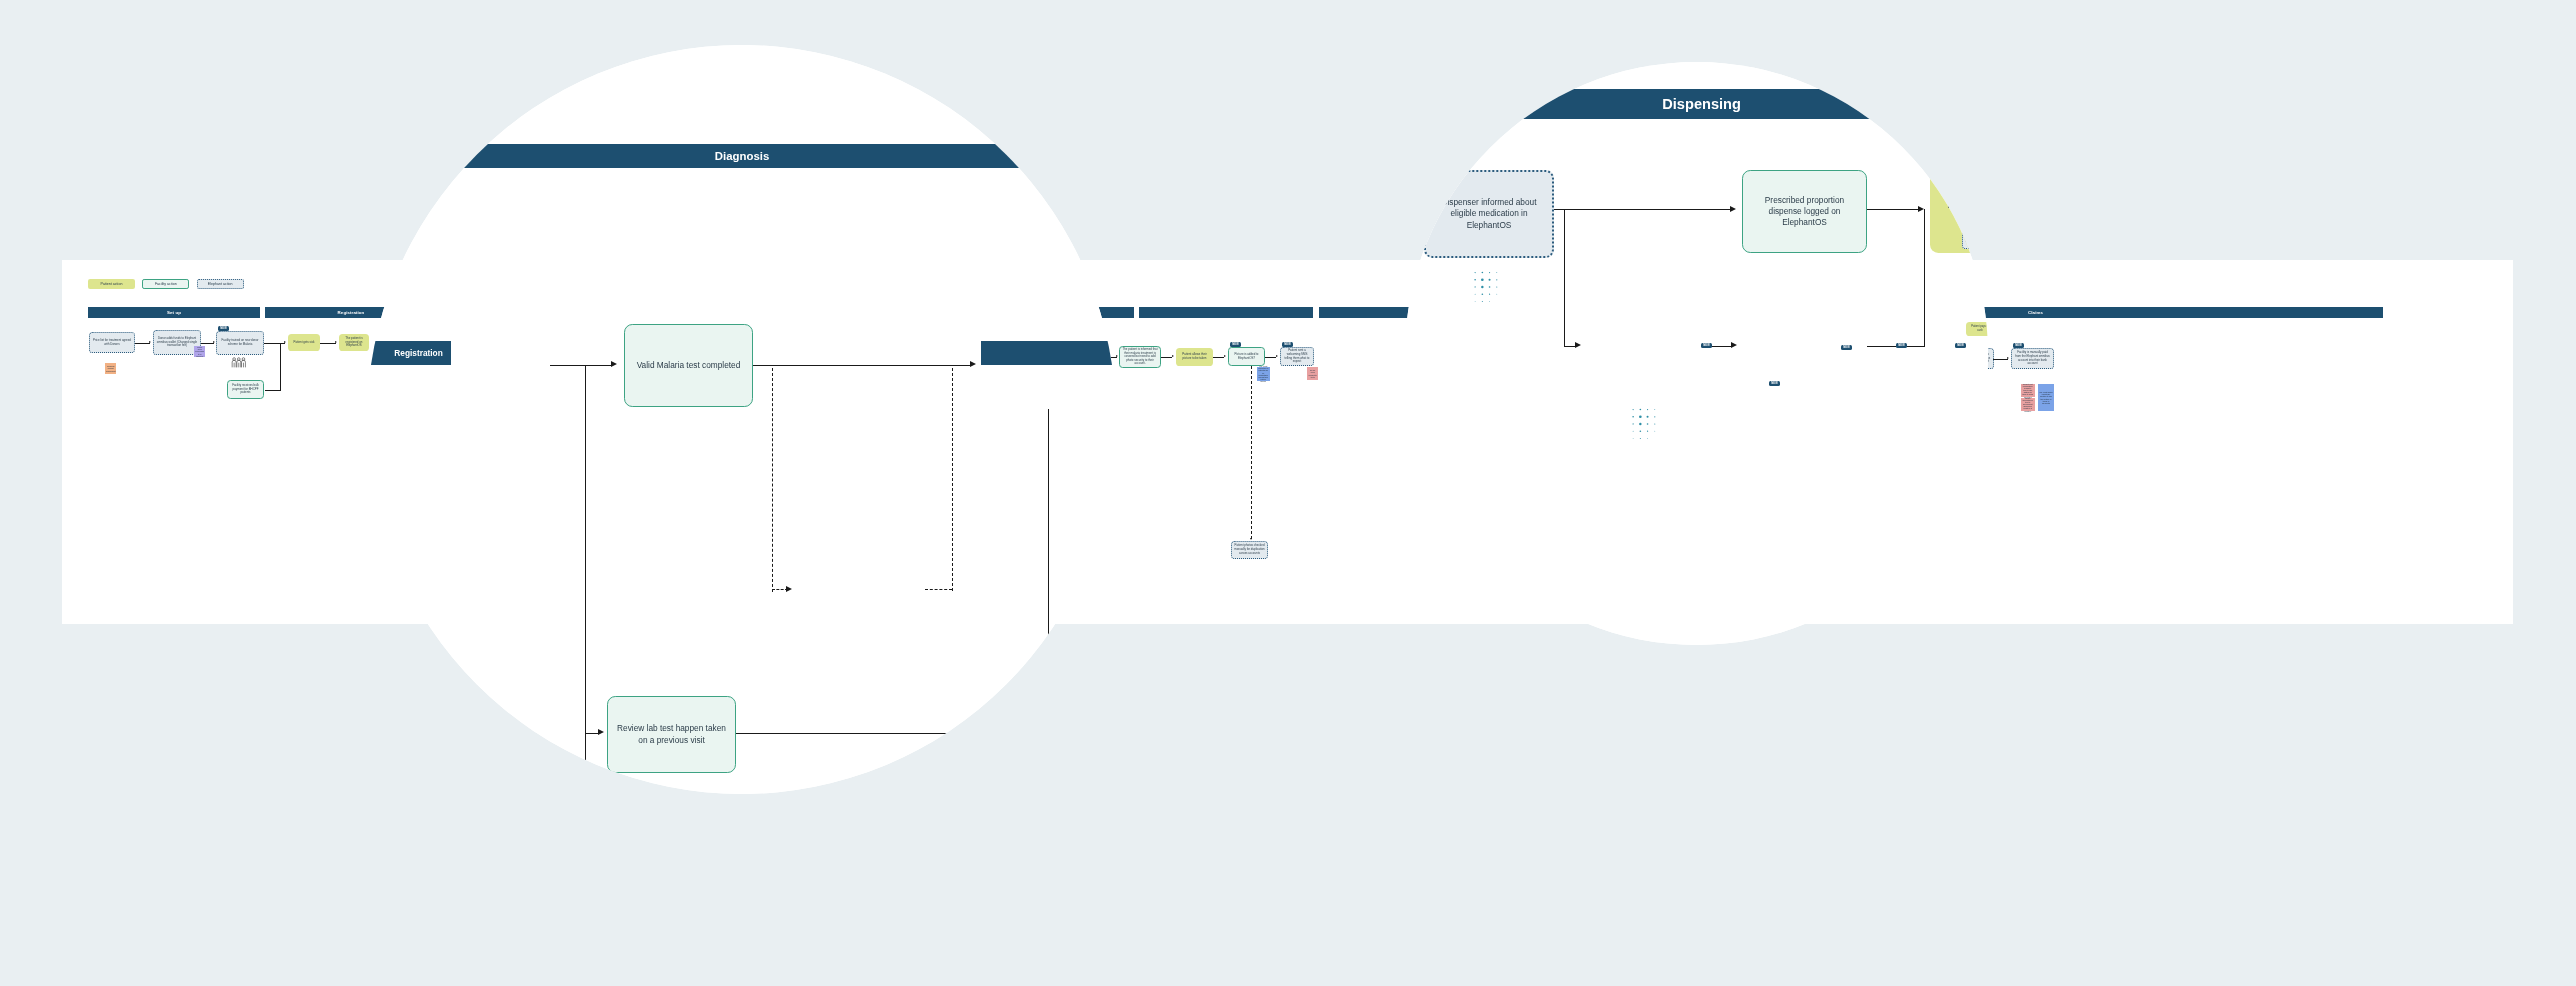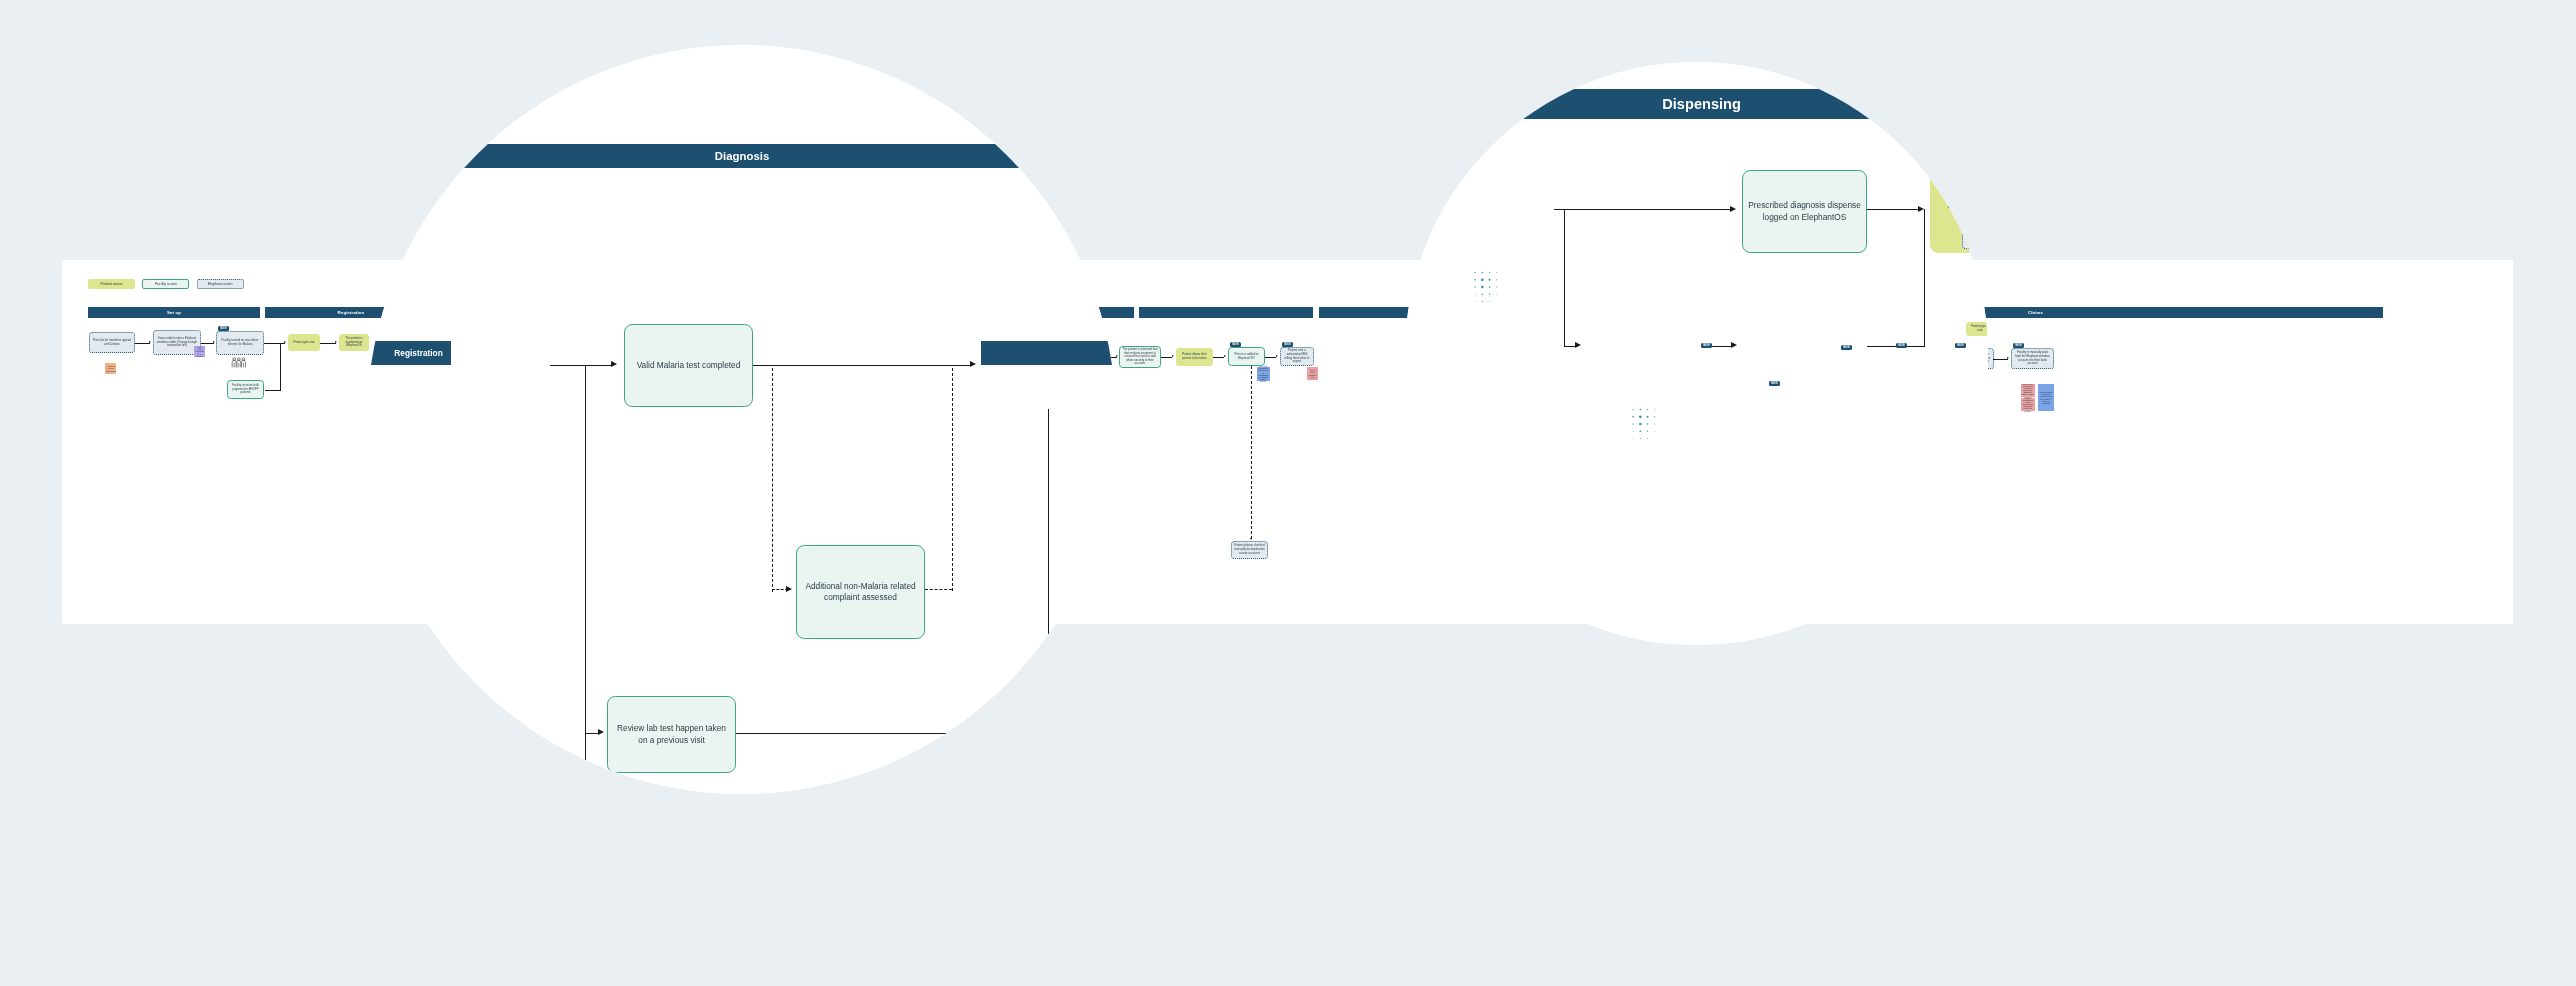--- a/index.html
+++ b/index.html
@@ -338,21 +338,20 @@
       <div class="mdash v" style="left:249px; top:320px; height:0;"></div>
 
       <div class="mdash v" style="left:248px; top:320px; height:0;"></div>
 
       <div class="mdash v" style="left:249px; top:320px; height:0;"></div>
 
       <div class="mdash v" style="left:405px; top:323px; height:224px;"></div>
       <div class="mdash h" style="left:405px; top:544px; width:15.6px;"></div>
       <div class="marrowR" style="left:419px; top:541px;"></div>
 
-      <div class="mnode facility" style="left:429px; top:500px; width:129px; height:94px;">Additional non-Malaria related complaint assessed</div>
 
       <div class="mdash h" style="left:558px; top:544px; width:27px;"></div>
       <div class="mdash v" style="left:585px; top:323px; height:223px;"></div>
 
       <div class="mconn v" style="left:218px; top:320px; height:369px;"></div>
       <div class="mconn h" style="left:218px; top:688px; width:14.6px;"></div>
       <div class="marrowR" style="left:231px; top:684px;"></div>
 
       <div class="mnode facility" style="left:240px; top:651px; width:129px; height:77px;">Review lab test happen taken on a previous visit</div>
 
@@ -368,20 +367,24 @@
   <div class="lens" style="left:1405px; top:62px; width:583px; height:583px;">
     <div class="lens-inner" style="width:583px; height:583px; background:#fff;">
 
       <div class="mphase" style="left:15.6px; top:27px; width:562px; height:30px; font-size:14.6px;">Dispensing</div>
 
       <div class="mphase" style="left:-21px; top:136px; width:25px; height:12.5px;"></div>
       <div class="mphase" style="left:552px; top:136px; width:62px; height:12.5px;"></div>
 
       <div class="marrowR" style="left:-1px; top:146px;"></div>
 
+      <div style="position:absolute; left:19px; top:108px; width:130px; height:88px;">
+        <div class="mnew" style="left:6.2px; top:-11.4px;">NEW</div>
+        <div class="mnode elephant" style="left:0; top:0; width:130px; height:88px;">Dispenser informed about eligible medication in ElephantOS</div>
+      </div>
 
       <svg class="mdecor" style="left:66px; top:206px;" width="33" height="39" viewBox="0 0 64 74">
         <g fill="#2e8fa6">
           <circle cx="8" cy="8" r="1.2"></circle>
             <circle cx="22" cy="8" r="1.6"></circle>
             <circle cx="36" cy="8" r="1.2"></circle>
             <circle cx="50" cy="8" r="0.9"></circle>
           <circle cx="8" cy="22" r="1.6"></circle>
             <circle cx="22" cy="22" r="2.6"></circle>
             <circle cx="36" cy="22" r="2.0"></circle>
@@ -396,21 +399,21 @@
             <circle cx="50" cy="50" r="0.8"></circle>
           <circle cx="8" cy="64" r="0.7"></circle>
             <circle cx="22" cy="64" r="1.0"></circle>
             <circle cx="36" cy="64" r="0.8"></circle>
         </g>
       </svg>
 
       <div class="mconn h" style="left:149px; top:147px; width:178px;"></div>
       <div class="marrowR" style="left:325px; top:144px;"></div>
 
-      <div class="mnode facility" style="left:337px; top:108px; width:125px; height:83px;">Prescribed diagnosis dispense logged on ElephantOS</div>
+      <div class="mnode facility" style="left:337px; top:108px; width:125px; height:83px;">Prescribed proportion dispense logged on ElephantOS</div>
 
       <div class="mconn h" style="left:462px; top:147px; width:53px;"></div>
       <div class="marrowR" style="left:513px; top:144px;"></div>
 
       <div class="mnode patient" style="left:525px; top:108px; width:94px; height:83px;">Patient receives medication</div>
 
       <div class="mconn v" style="left:159px; top:147px; height:137px;"></div>
       <div class="mconn h" style="left:159px; top:284px; width:12.5px;"></div>
       <div class="marrowR" style="left:170px; top:280px;"></div>
 

